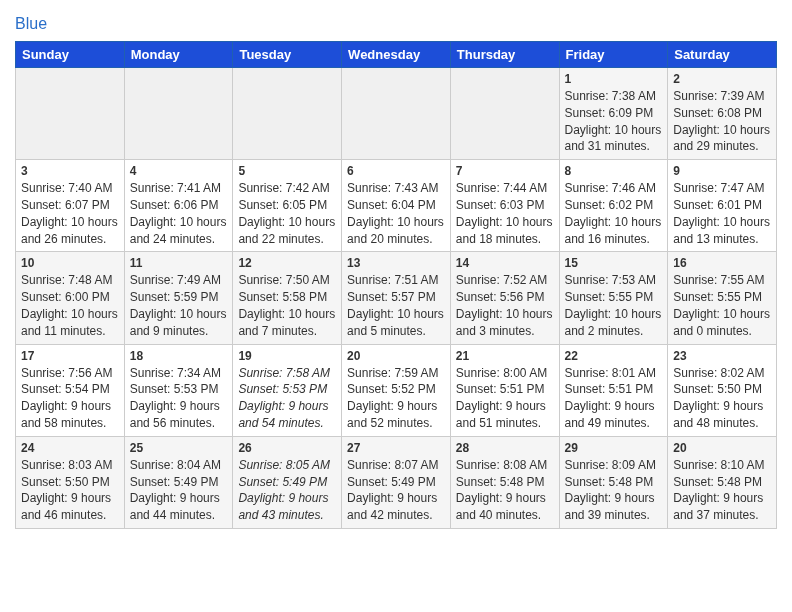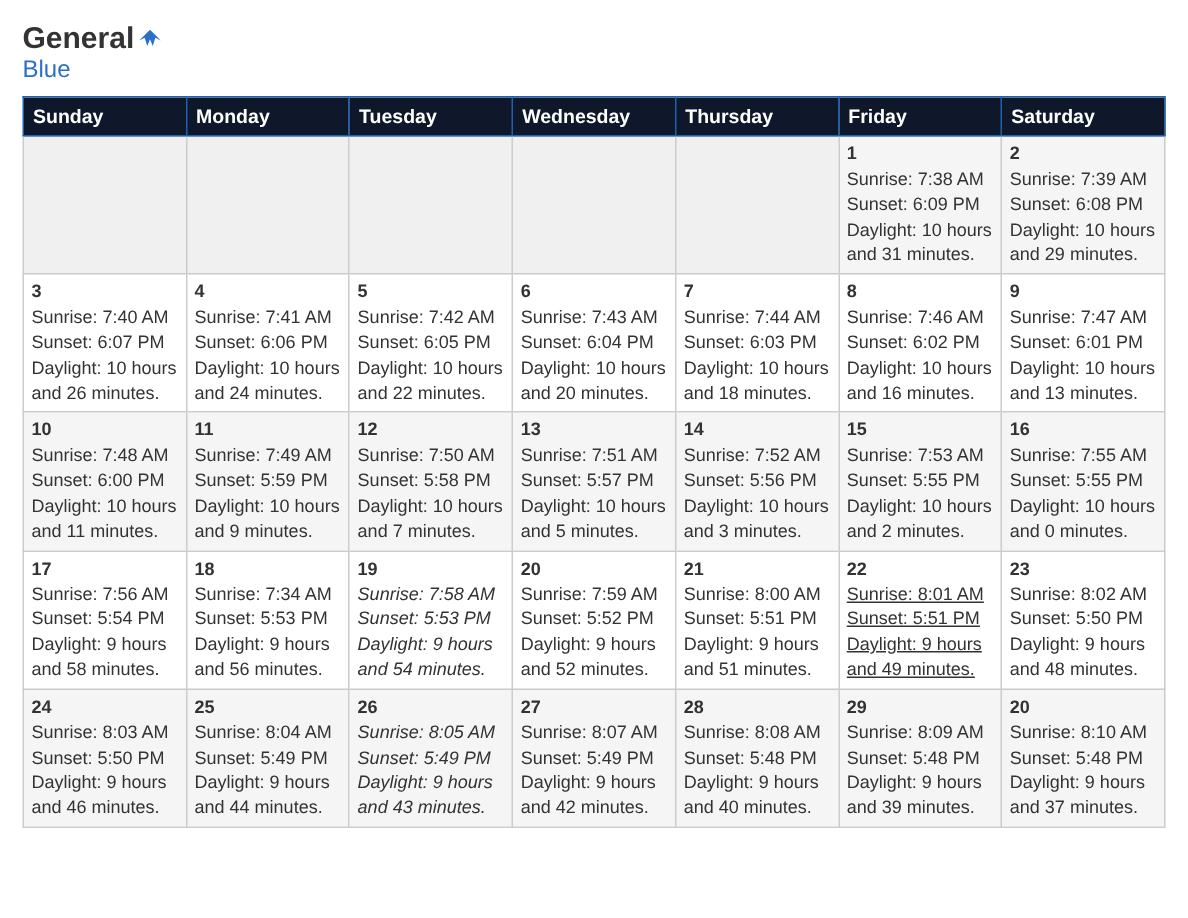--- a/index.html
+++ b/index.html
@@ -49,21 +49,21 @@
       font-size: 16px;
       color: #333;
       margin-top: 2px;
     }
     .calendar {
       width: 100%;
       border-collapse: collapse;
       border: 1px solid #ccc;
     }
     .calendar th {
-      background-color: #0f172a;
+      background-color: #1d4ed8;
       color: #fff;
       text-align: left;
       padding: 5px 6px;
       font-size: 13px;
       border: 1px solid #2060b0;
     }
     .calendar td {
       vertical-align: top;
       border: 1px solid #ccc;
       padding: 4px 5px;
@@ -92,26 +92,20 @@
     }
     .empty-cell {
       background: #f0f0f0 !important;
     }
   </style>
 </head>
 <body>
 
 <div class="header-area">
   <div class="logo">
-    <div class="logo-text">
-      <span class="logo-general">General</span>
-      <svg class="logo-bird" viewBox="0 0 20 20">
-        <polygon points="10,2 18,10 14,8 12,14 10,9 8,14 6,8 2,10" fill="#2a6fc9"></polygon>
-      </svg>
-    </div>
     <div>
       <span class="logo-blue">Blue</span>
     </div>
   </div>
 </div>
 
 <table class="calendar">
   <thead>
     <tr>
     <th>Sunday</th>
@@ -257,21 +251,21 @@
 Daylight: 9 hours and 52 minutes.</div>
         </td>
         <td>
           <span class="day-num">21</span>
           <div class="day-info" style="white-space: pre-line;">Sunrise: 8:00 AM
 Sunset: 5:51 PM
 Daylight: 9 hours and 51 minutes.</div>
         </td>
         <td>
           <span class="day-num">22</span>
-          <div class="day-info" style="white-space: pre-line; text-decoration: underline;">Sunrise: 8:01 AM
+          <div class="day-info" style="white-space: pre-line;">Sunrise: 8:01 AM
 Sunset: 5:51 PM
 Daylight: 9 hours and 49 minutes.</div>
         </td>
         <td>
           <span class="day-num">23</span>
           <div class="day-info" style="white-space: pre-line;">Sunrise: 8:02 AM
 Sunset: 5:50 PM
 Daylight: 9 hours and 48 minutes.</div>
         </td>
       </tr>

